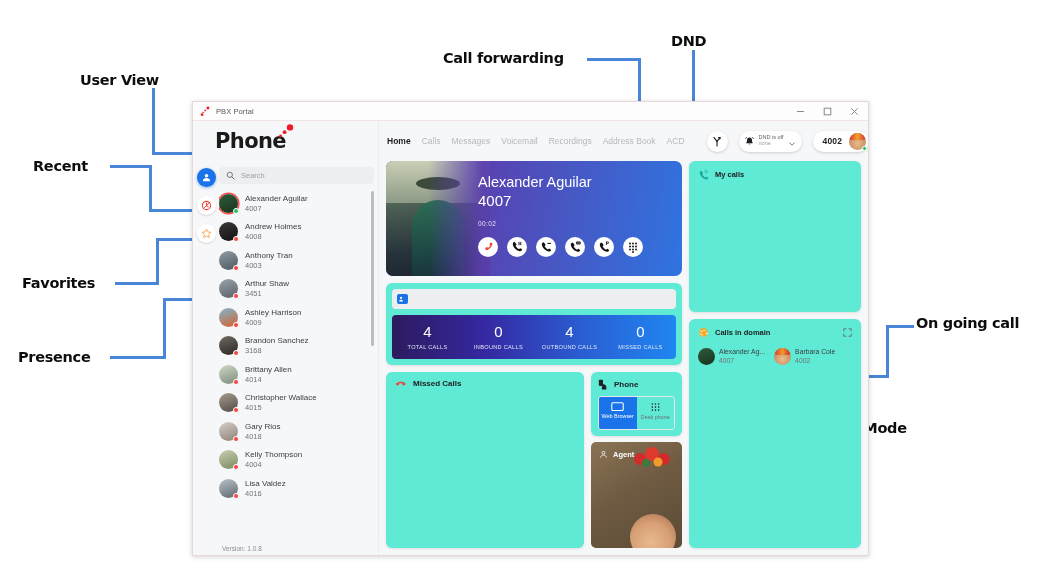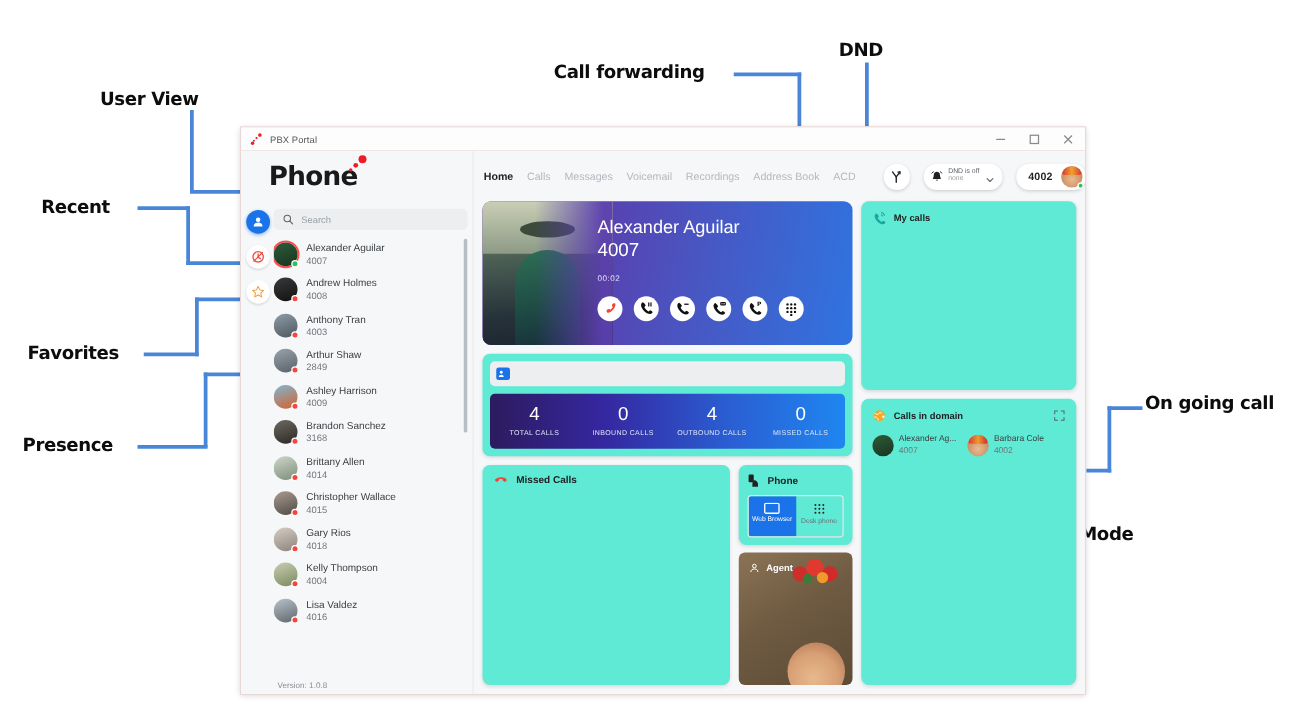--- a/index.html
+++ b/index.html
@@ -444,21 +444,21 @@
                     <div class="cext">4003</div>
                   </div>
                 </div>
                 <div class="contact">
                   <div class="av">
                     <span class="pic" style="background:linear-gradient(160deg,#9aa3ab,#5a6168)"></span>
                     <span class="dot busy"></span>
                   </div>
                   <div style="min-width:0">
                     <div class="cname">Arthur Shaw</div>
-                    <div class="cext">2849</div>
+                    <div class="cext">3451</div>
                   </div>
                 </div>
                 <div class="contact">
                   <div class="av">
                     <span class="pic" style="background:linear-gradient(160deg,#7fb6cf,#d5622e)"></span>
                     <span class="dot busy"></span>
                   </div>
                   <div style="min-width:0">
                     <div class="cname">Ashley Harrison</div>
                     <div class="cext">4009</div>

